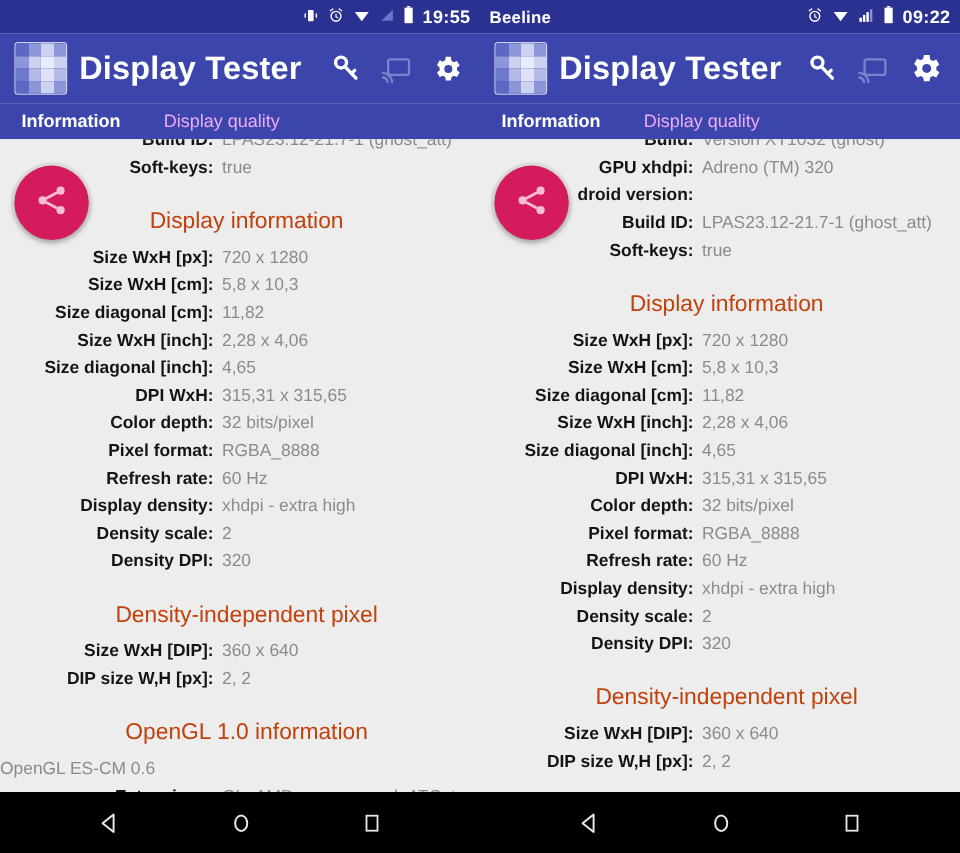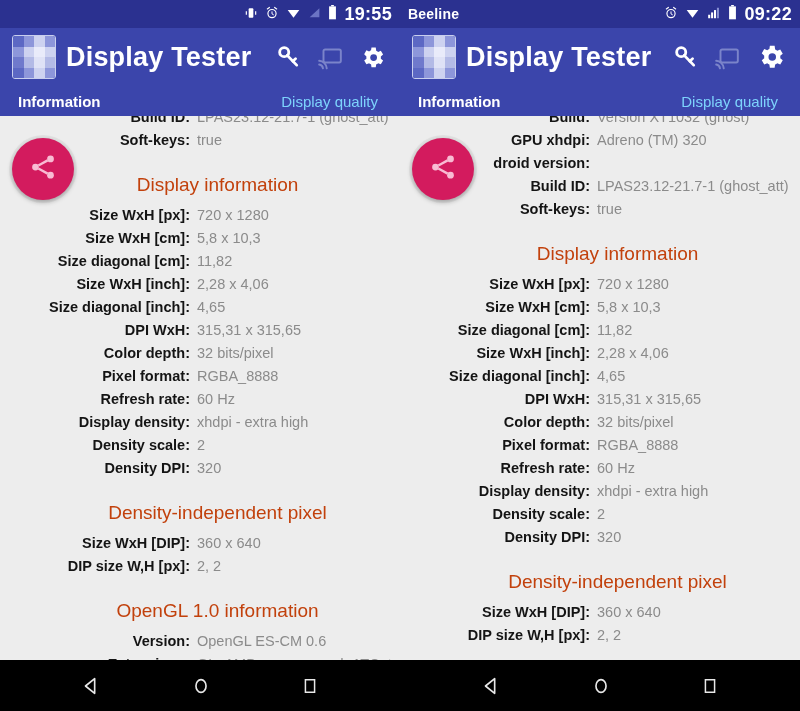--- a/index.html
+++ b/index.html
@@ -18,21 +18,21 @@
   .statusbar{
     height:28px;background:#2b3190;color:#fff;
     display:flex;align-items:center;
     font-size:13px;font-weight:bold;
     padding:0 8px;box-sizing:border-box;
   }
   .sb-carrier{font-size:14px;font-weight:bold;letter-spacing:.2px;}
   .sb-spacer{flex:1;}
   .sb-icons{display:flex;align-items:center;gap:7px;}
   .sb-ico{display:block;}
-  .sb-clock{font-size:18px;font-weight:bold;margin-left:7px;letter-spacing:.3px;}
+  .sb-clock{font-size:15px;font-weight:bold;margin-left:7px;letter-spacing:.3px;}
 
   
   .appbar{
     height:58px;background:#3b45ab;
     display:flex;align-items:center;padding:0 12px;box-sizing:border-box;
   }
   .applogo{
     width:42px;height:42px;flex:none;
     border:1px solid #c9cfee;border-radius:3px;
     display:grid;grid-template-columns:repeat(4,1fr);grid-template-rows:repeat(4,1fr);
@@ -43,35 +43,35 @@
     color:#fff;font-size:27px;font-weight:bold;
     margin-left:10px;white-space:nowrap;letter-spacing:.2px;
   }
   .ab-spacer{flex:1;}
   .ab-actions{display:flex;align-items:center;gap:16px;padding-right:2px;}
   .ab-btn{display:block;line-height:0;}
 
   
   .tabs{
     height:30px;background:#3b45ab;
-    display:flex;align-items:center;justify-content:space-between;
+    display:flex;align-items:center;justify-content:flex-start;
     padding-right:4px;box-sizing:border-box;
   }
   .tab{
     font-size:15px;padding:0 18px;white-space:nowrap;
-    color:#7dd3fc;
+    color:#f0abfc;
   }
   .tab.active{color:#ffffff;font-weight:bold;}
 
   
   .content{
     position:absolute;left:0;right:0;bottom:0;top:116px;
     background:#ededed;overflow:hidden;
   }
-  .scroll{position:absolute;left:12px;right:0;width:400px;}
+  .scroll{position:absolute;left:0;right:0;width:400px;}
   .scroll.left{top:-10px;}
   .scroll.right{top:-10px;}
 
   .section-title{
     text-align:center;color:#c2410c;
     font-size:19px;margin:22px 0 8px 11px;
   }
   .rows{width:100%;}
   .row{display:flex;line-height:21px;padding:1px 0;}
   .row .k{
@@ -286,21 +286,20 @@
               </div>
             <div class="row">
                 <span class="k">DIP size W,H [px]:</span>
                 <span class="v">2, 2</span>
               </div>
           </div>
 
           <div class="section-title">OpenGL 1.0 information</div>
           <div class="rows">
             <div class="row">
-                <span class="k">Version:</span>
                 <span class="v">OpenGL ES-CM 0.6</span>
               </div>
             <div class="row wrapv">
                 <span class="k">Extensions:</span>
                 <span class="v">GL_AMD_compressed_ATC_texture</span>
               </div>
           </div>
         </div>
       </div>
     </div>

